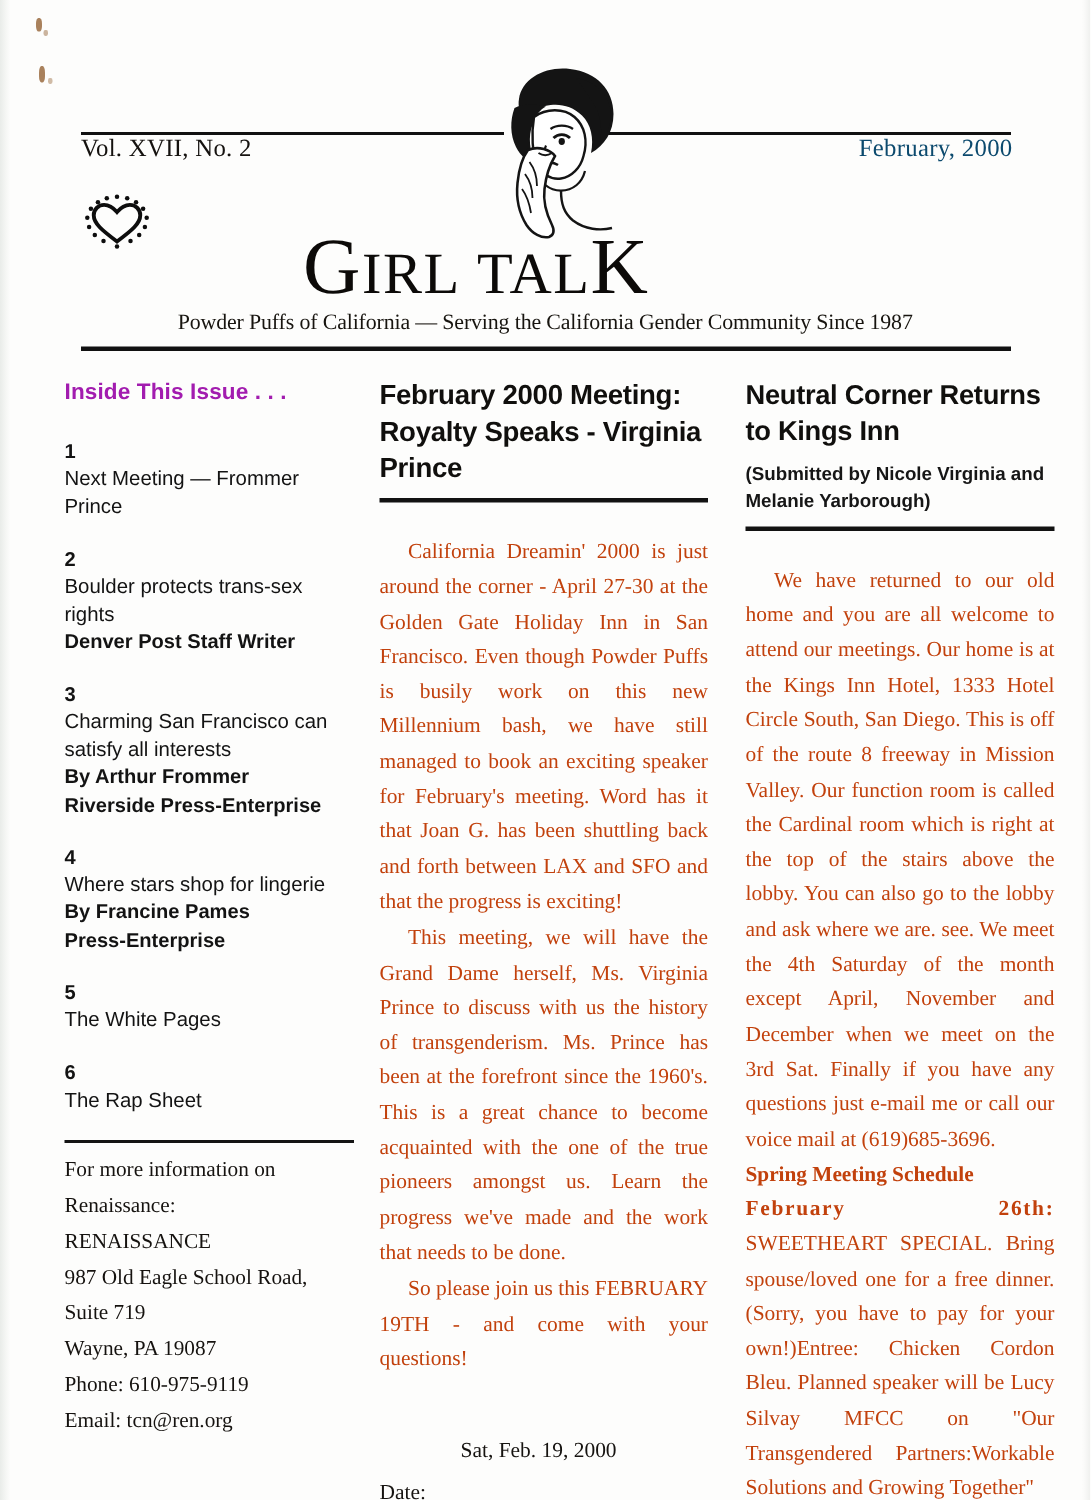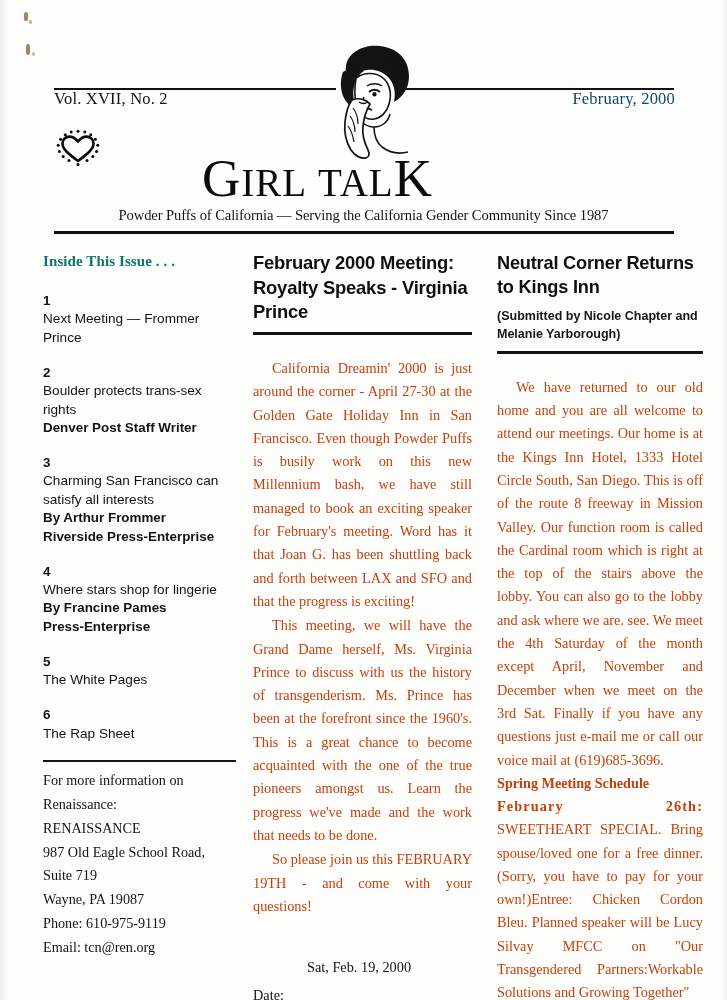--- a/index.html
+++ b/index.html
@@ -116,24 +116,24 @@
   .col {
     position: absolute;
     top: 243px;
   }
   .col-1 { left: 30px;  width: 206px; }
   .col-2 { left: 253px; width: 219px; }
   .col-3 { left: 497px; width: 206px; }
 
   
   .toc-head {
-    font-family: Liberation Serif, serif;
+    font-family: Liberation Sans, sans-serif;
     font-weight: bold;
     font-size: 15px;
-    color: #0f766e;
+    color: #a21caf;
     margin: 10px 0 14px 13px;
     letter-spacing: .1px;
   }
   .toc-list {
     font-family: "Liberation Sans", sans-serif;
     font-size: 13.4px;
     color: #131313;
     margin-top: 22px;
     margin-left: 13px;
   }
@@ -403,21 +403,21 @@
         <span>7:30 pm PDT</span>
       </div>
 
     </div>
 
   </div>
 
   <div class="col col-3">
 
     <div class="art-head art-head-3">Neutral Corner Returns to Kings Inn</div>
-    <div class="byline">(Submitted by Nicole Chapter and Melanie Yarborough)</div>
+    <div class="byline">(Submitted by Nicole Virginia and Melanie Yarborough)</div>
     <div class="rule-underhead c3"></div>
 
     <div class="body-text gap-top">
       <p>We have returned to our old home and you are all welcome to attend our meetings. Our home is at the Kings Inn Hotel, 1333 Hotel Circle South, San Diego. This is off of the route 8 freeway in Mission Valley. Our function room is called the Cardinal room which is right at the top of the stairs above the lobby.  You can also go to the lobby and ask where we are. see. We meet the 4th Saturday of the month except April, November and December when we meet on the 3rd Sat. Finally if you have any questions just e-mail me or call our voice mail at (619)685-3696.</p>
 
       <div class="sched-head">Spring Meeting Schedule</div>
 
       <div style="text-align:justify;"><span class="sched-date">February 26th:</span><span> SWEETHEART SPECIAL. Bring spouse/loved one for a free dinner. (Sorry, you have to pay for your own!)Entree: Chicken Cordon Bleu. Planned speaker will be Lucy Silvay MFCC on "Our Transgendered Partners:Workable Solutions and Growing Together"</span></div>
 
     </div>

